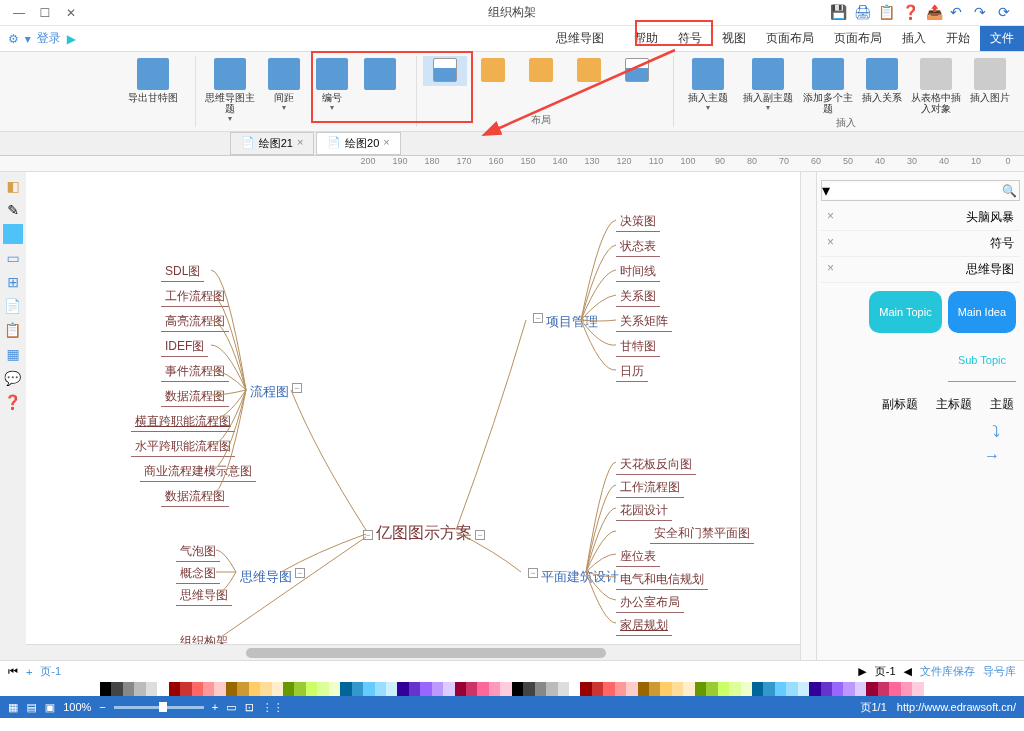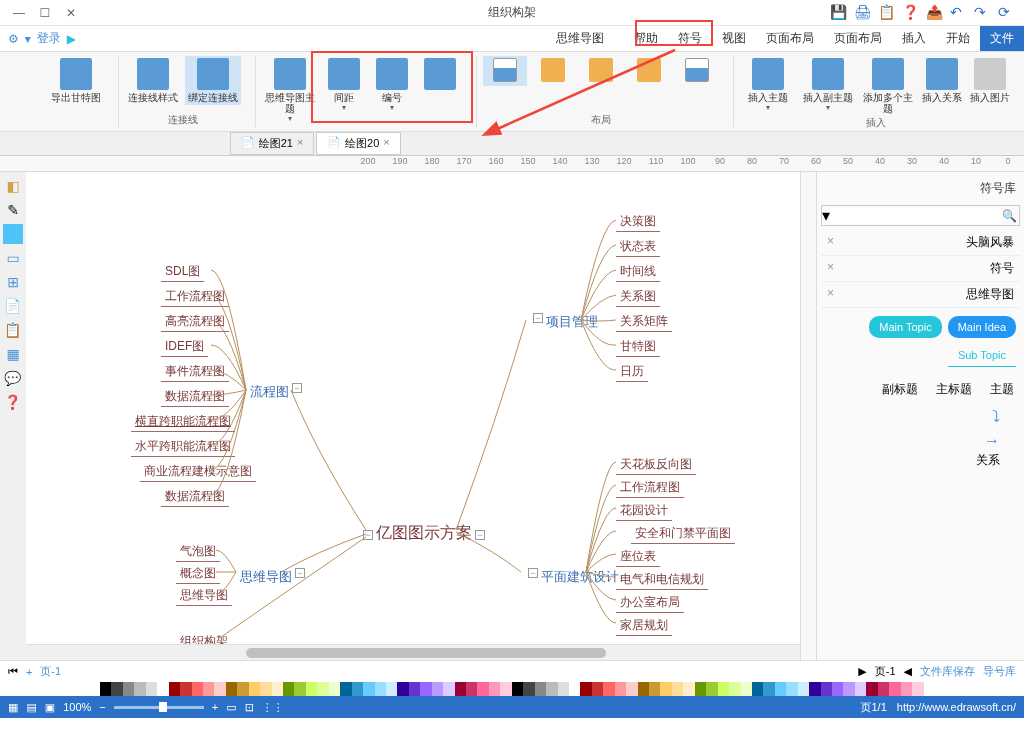--- a/index.html
+++ b/index.html
@@ -46,21 +46,21 @@
 
 .main { display: flex; flex-direction: row-reverse; height: 488px; }
 .side-pane { width: 208px; background: #fafafa; border-left: 1px solid #ddd; padding: 4px; display: flex; flex-direction: column; }
 .side-title { font-size: 12px; text-align: right; padding: 4px; color: #333; }
 .side-search { display: flex; align-items: center; border: 1px solid #ccc; margin: 4px 0; }
 .side-search input { flex: 1; border: none; font-size: 11px; padding: 2px 4px; text-align: right; outline: none; }
 .side-search .mag { width: 18px; text-align: center; color: #4a90d9; font-size: 12px; }
 .side-item { display: flex; justify-content: space-between; padding: 4px 6px; font-size: 12px; border-bottom: 1px solid #eee; cursor: pointer; }
 .side-item .x { color: #999; }
 .side-tags { display: flex; flex-direction: row-reverse; gap: 6px; padding: 8px 4px; flex-wrap: wrap; }
-.pill { padding: 5px 10px; border-radius: 10px; font-size: 11px; color: #fff; cursor: pointer; text-align: right; }
+.pill { padding: 15px 10px; border-radius: 10px; font-size: 11px; color: #fff; cursor: pointer; text-align: right; }
 .pill.blue { background: #2196f3; }
 .pill.teal { background: #26c6da; }
 .pill.txt { background: none; color: #444; }
 .side-label-row { display: flex; flex-direction: row-reverse; gap: 18px; padding: 6px; font-size: 12px; }
 .side-arrow { text-align: right; padding: 4px 20px; color: #4a90d9; font-size: 16px; }
 
 .left-tools { width: 26px; background: #f0f0f0; display: flex; flex-direction: column; gap: 4px; padding-top: 4px; align-items: center; }
 .lt { width: 20px; height: 20px; cursor: pointer; font-size: 14px; display: flex; align-items: center; justify-content: center; }
 .lt.blue { background: #4fc3f7; }
 
@@ -145,20 +145,24 @@
           <span class="drop-arrow">▾</span>
         </div>
       <div class="rbtn wide">
           <div class="ricon"></div>
           <div class="rlabel">添加多个主题</div>
         </div>
       <div class="rbtn">
           <div class="ricon"></div>
           <div class="rlabel">插入关系</div>
         </div>
+      <div class="rbtn wide">
+          <div class="ricon" style="background:#ccc"></div>
+          <div class="rlabel">从表格中插入对象</div>
+        </div>
       <div class="rbtn">
           <div class="ricon" style="background:#ccc"></div>
           <div class="rlabel">插入图片</div>
         </div>
     </div>
     <div class="rgroup-name">插入</div>
   </div>
   <div class="rgroup">
     <div class="rbtns">
       <div class="rbtn sel">
@@ -193,33 +197,20 @@
         </div>
       <div class="rbtn">
           <div class="ricon"></div>
           <div class="rlabel">编号</div>
           <span class="drop-arrow">▾</span>
         </div>
       <div class="rbtn">
           <div class="ricon"></div>
         </div>
     </div>
-  </div>
-  <div class="rgroup">
-    <div class="rbtns">
-      <div class="rbtn wide">
-          <div class="ricon"></div>
-          <div class="rlabel">连接线样式</div>
-        </div>
-      <div class="rbtn wide sel">
-          <div class="ricon"></div>
-          <div class="rlabel">绑定连接线</div>
-        </div>
-    </div>
-    <div class="rgroup-name">连接线</div>
   </div>
   <div class="rgroup">
     <div class="rbtns">
 
       <div class="rbtn wide">
           <div class="ricon"></div>
           <div class="rlabel">导出甘特图</div>
         </div>
     </div>
 
@@ -271,21 +262,20 @@
     <span>160</span>
     <span>170</span>
     <span>180</span>
     <span>190</span>
     <span>200</span>
   </div>
 
 <div class="main">
 
   <div class="side-pane">
-    <div class="side-title">符号库</div>
     <div class="side-search">
       <span>▾</span>
       <input type="text" style="">
       <span class="mag">🔍</span>
     </div>
     <div class="side-item">
         <span class="x">×</span>
         <span>头脑风暴</span>
       </div>
     <div class="side-item">
@@ -301,45 +291,44 @@
       <span class="pill teal">Main Topic</span>
       <span class="pill txt" style="border-bottom:1px solid #26c6da;color:#26c6da;border-radius:0">Sub Topic</span>
     </div>
     <div class="side-label-row">
       <span>主题</span>
       <span>主标题</span>
       <span>副标题</span>
     </div>
     <div class="side-arrow">⤵</div>
     <div class="side-arrow" style="padding-top:0">→</div>
-    <div style="text-align:right;padding:0 20px;font-size:12px">关系</div>
   </div>
 
   <div class="canvas-wrap">
     <div class="vruler"></div>
     <div class="canvas">
       <div class="mm" id="mm">
           <div class="node center" style="left: 330px; top: 350px;"><span class="toggle">−</span>亿图图示方案<span class="toggle">−</span></div>
           <div class="node main" style="left: 500px; top: 140px;">项目管理 <span class="toggle">−</span></div>
           <div class="node " style="left: 590px; top: 40px;">决策图</div>
           <div class="node " style="left: 590px; top: 65px;">状态表</div>
           <div class="node " style="left: 590px; top: 90px;">时间线</div>
           <div class="node " style="left: 590px; top: 115px; font-family: Liberation Serif, serif;">关系图</div>
           <div class="node " style="left: 590px; top: 140px;">关系矩阵</div>
           <div class="node " style="left: 590px; top: 165px;">甘特图</div>
           <div class="node " style="left: 590px; top: 190px;">日历</div>
           <div class="node main" style="left: 495px; top: 395px;">平面建筑设计 <span class="toggle">−</span></div>
           <div class="node " style="left: 590px; top: 283px;">天花板反向图</div>
           <div class="node " style="left: 590px; top: 306px;">工作流程图</div>
           <div class="node " style="left: 590px; top: 329px;">花园设计</div>
-          <div class="node " style="left: 605px; top: 352px;">安全和门禁平面图</div>
+          <div class="node " style="left: 624px; top: 352px;">安全和门禁平面图</div>
           <div class="node " style="left: 590px; top: 375px;">座位表</div>
           <div class="node " style="left: 590px; top: 398px;">电气和电信规划</div>
           <div class="node " style="left: 590px; top: 421px;">办公室布局</div>
-          <div class="node " style="left: 590px; top: 444px;">家居规划</div>
+          <div class="node " style="left: 590px; top: 444px; text-decoration: underline;">家居规划</div>
           <div class="node main" style="left: 220px; top: 210px;"><span class="toggle">−</span> 流程图</div>
           <div class="node " style="left: 135px; top: 90px;">SDL图</div>
           <div class="node " style="left: 135px; top: 115px;">工作流程图</div>
           <div class="node " style="left: 135px; top: 140px;">高亮流程图</div>
           <div class="node " style="left: 135px; top: 165px;">IDEF图</div>
           <div class="node " style="left: 135px; top: 190px;">事件流程图</div>
           <div class="node " style="left: 135px; top: 215px;">数据流程图</div>
           <div class="node " style="left: 105px; top: 240px; text-decoration: underline;">横直跨职能流程图</div>
           <div class="node " style="left: 105px; top: 265px;">水平跨职能流程图</div>
           <div class="node " style="left: 105px; top: 290px; margin-left: 9px;">商业流程建模示意图</div>

